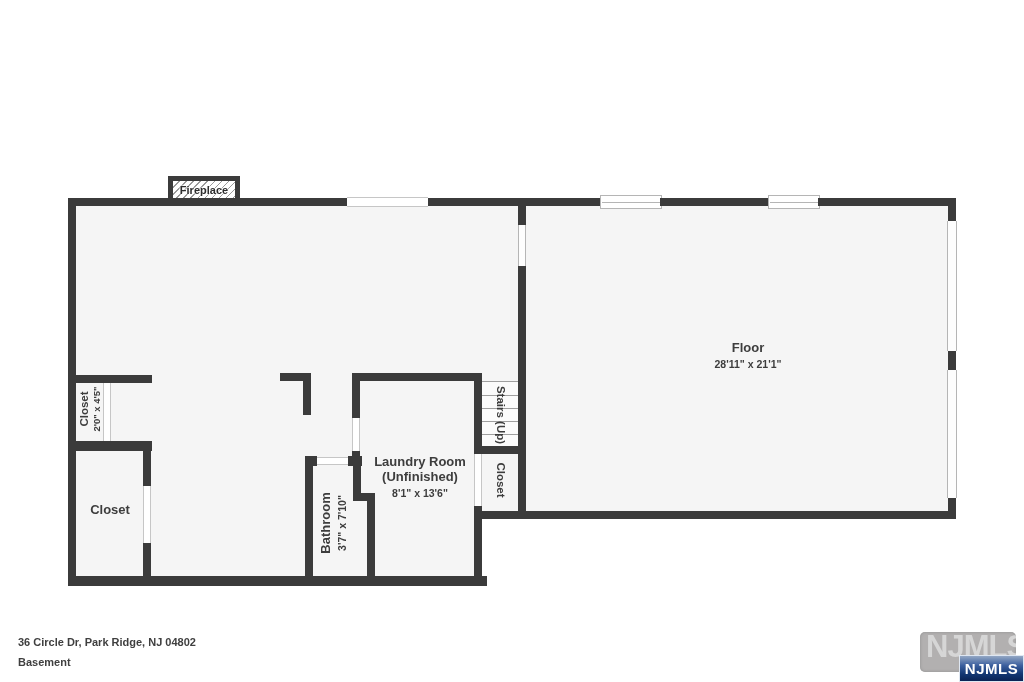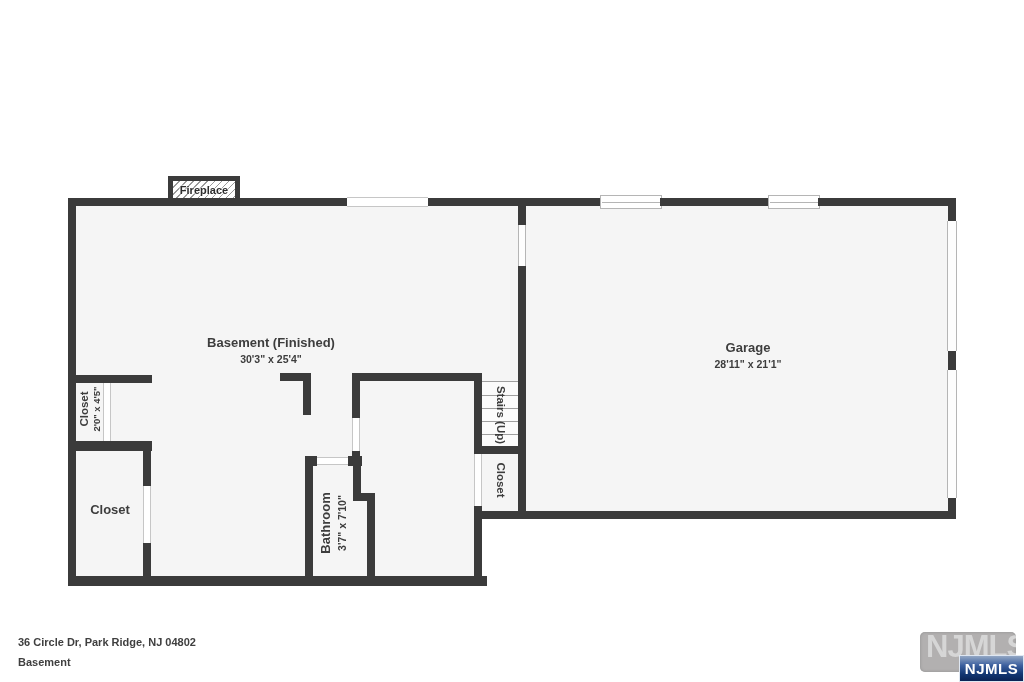--- a/index.html
+++ b/index.html
@@ -106,27 +106,28 @@
     <div class="w" style="left:474px;top:468px;width:8px;height:80px;"></div>
 
     <div class="stairs" style="left:482px;top:343px;width:36px;height:65px;">
       <div class="tread" style="top:13px;"></div>
       <div class="tread" style="top:26px;"></div>
       <div class="tread" style="top:39px;"></div>
       <div class="tread" style="top:52px;"></div>
     </div>
     <div class="w" style="left:474px;top:408px;width:44px;height:8px;"></div>
 
-    <div class="lbl" style="left:271px;top:312px;">
-      <div class="name">Basement (Finished)</div>
-      <div class="dims">30'3" x 25'4"</div>
+    <div class="lbl" style="left:748px;top:317px;">
+      <div class="name">Floor</div>
+      <div class="dims">28'11" x 21'1"</div>
     </div>
-    <div class="lbl" style="left:748px;top:317px;">
-      <div class="name">Garage</div>
-      <div class="dims">28'11" x 21'1"</div>
+    <div class="lbl" style="left:420px;top:439px;">
+      <div class="name">Laundry Room</div>
+      <div class="name">(Unfinished)</div>
+      <div class="dims">8'1" x 13'6"</div>
     </div>
     <div class="lbl rot-ccw" style="left:333px;top:485px;">
       <div class="name">Bathroom</div>
       <div class="dims">3'7" x 7'10"</div>
     </div>
     <div class="lbl rot-ccw" style="left:91px;top:371px;">
       <div class="name-sm">Closet</div>
       <div class="dims-sm">2'0" x 4'5"</div>
     </div>
     <div class="lbl" style="left:110px;top:472px;">

